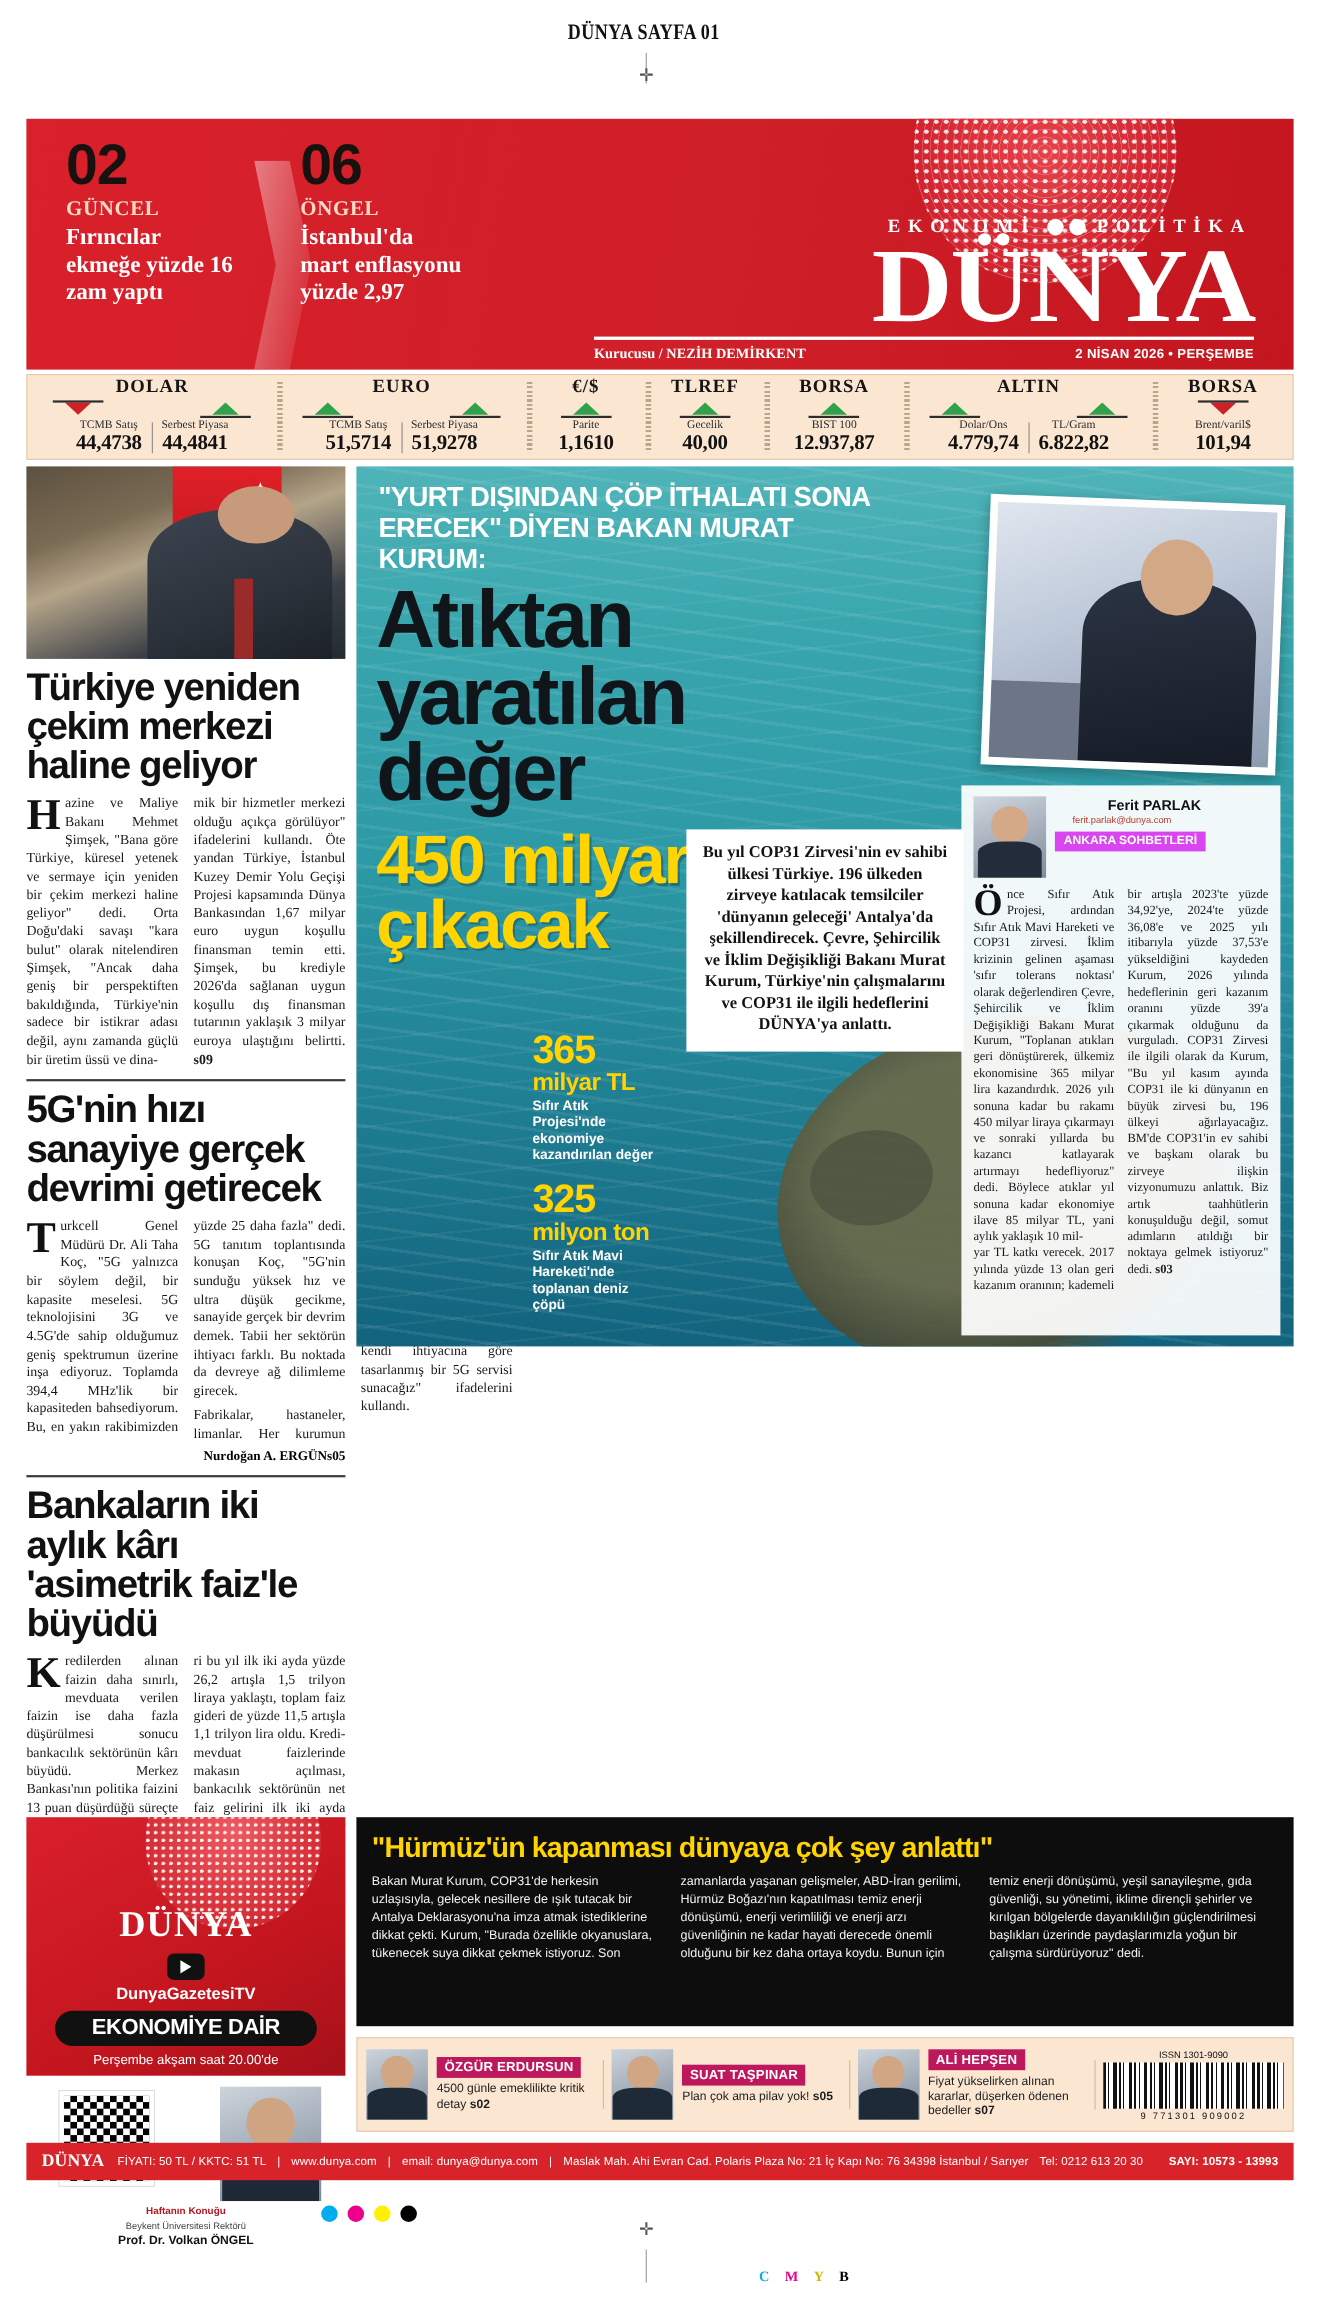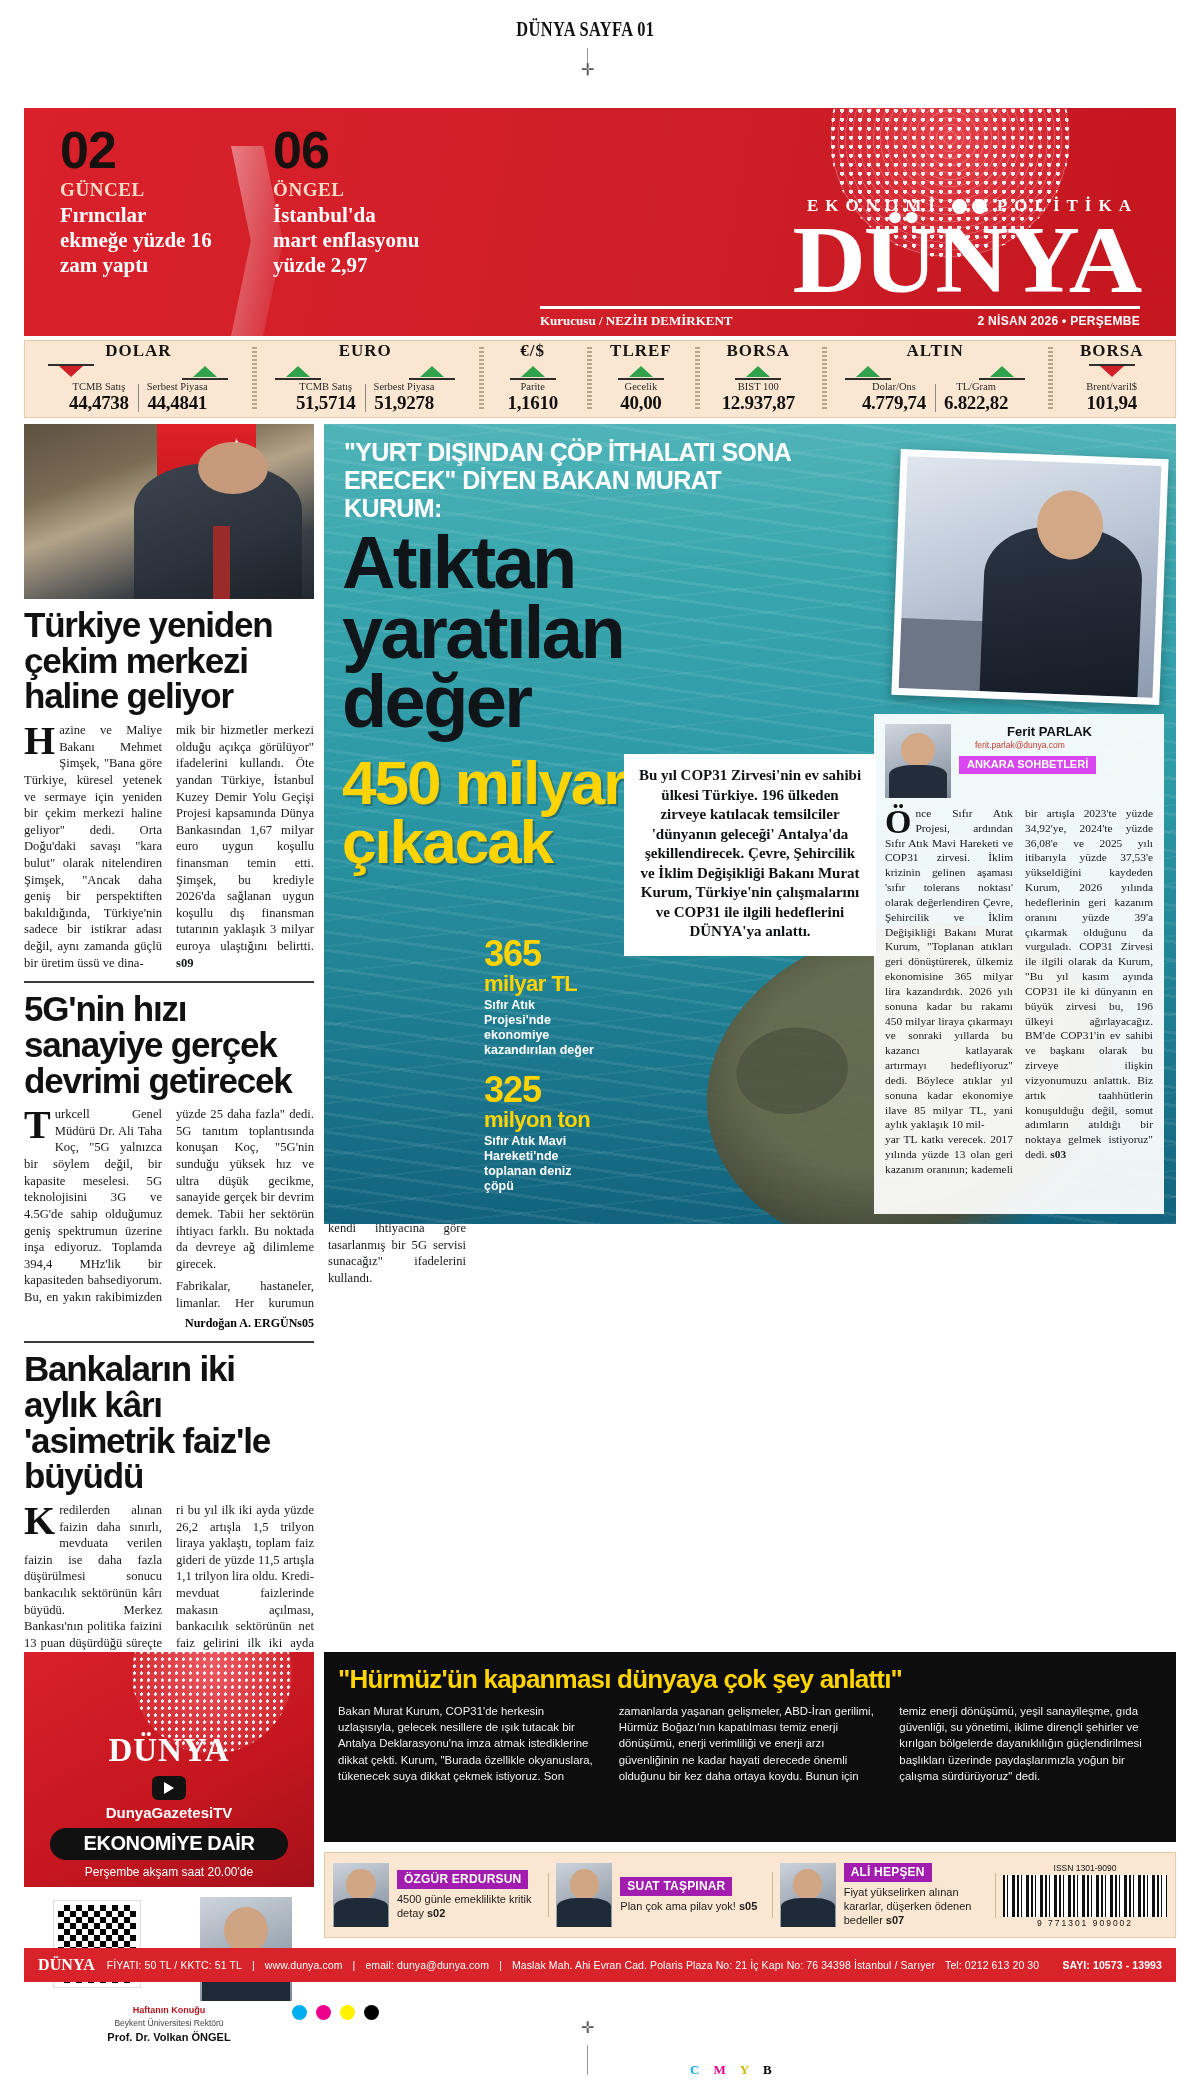--- a/index.html
+++ b/index.html
@@ -328,21 +328,21 @@
   .colbar{
     position:absolute; left:300px; top:200px; width:852px; height:86px;
     background:#fbe6d2; border:1px solid #e4c9ab; display:flex; align-items:center;
   }
   .cb-item{ flex:1; display:flex; align-items:center; gap:8px; padding:0 8px; position:relative;}
   .cb-item + .cb-item::before{ content:""; position:absolute; left:0; top:10px; bottom:10px; width:1px; background:#d2b899;}
   .cb-photo{ width:56px; height:64px; flex:0 0 56px; background:linear-gradient(160deg,#ccd3db,#7e8a99); position:relative; overflow:hidden;}
   .cb-photo .f{ position:absolute; left:24%; top:10%; width:52%; height:48%; border-radius:50%; background:#d1a684;}
   .cb-photo .b{ position:absolute; left:2%; bottom:0; width:96%; height:46%; background:#1f2a38; border-radius:38% 38% 0 0/28% 28% 0 0;}
   .cb-txt{ flex:1; }
-  .cb-name{ display:inline-block; background:#a21caf; color:#fff; font-family:"Liberation Sans", sans-serif;
+  .cb-name{ display:inline-block; background:#be185d; color:#fff; font-family:"Liberation Sans", sans-serif;
             font-weight:700; font-size:12px; padding:2px 7px 3px; letter-spacing:.2px;}
   .cb-desc{ font-family:"Liberation Sans", sans-serif; font-size:11px; color:#1b1b1b; line-height:1.25; margin-top:4px;}
   .cb-desc b{ font-weight:700; }
   .barcode-cell{ width:180px; padding:0 8px; text-align:center; position:relative;}
   .barcode-cell::before{ content:""; position:absolute; left:0; top:10px; bottom:10px; width:1px; background:#d2b899;}
   .issn{ font-family:"Liberation Sans", sans-serif; font-size:8.5px; color:#111; }
   .bars{ height:42px; margin:2px 0 1px;
     background:repeating-linear-gradient(90deg,#111 0 2px,#fff 2px 4px,#111 4px 5px,#fff 5px 9px,#111 9px 12px,#fff 12px 14px);}
   .barnum{ font-family:"Liberation Sans", sans-serif; font-size:8.5px; color:#111; letter-spacing:2px;}
 

